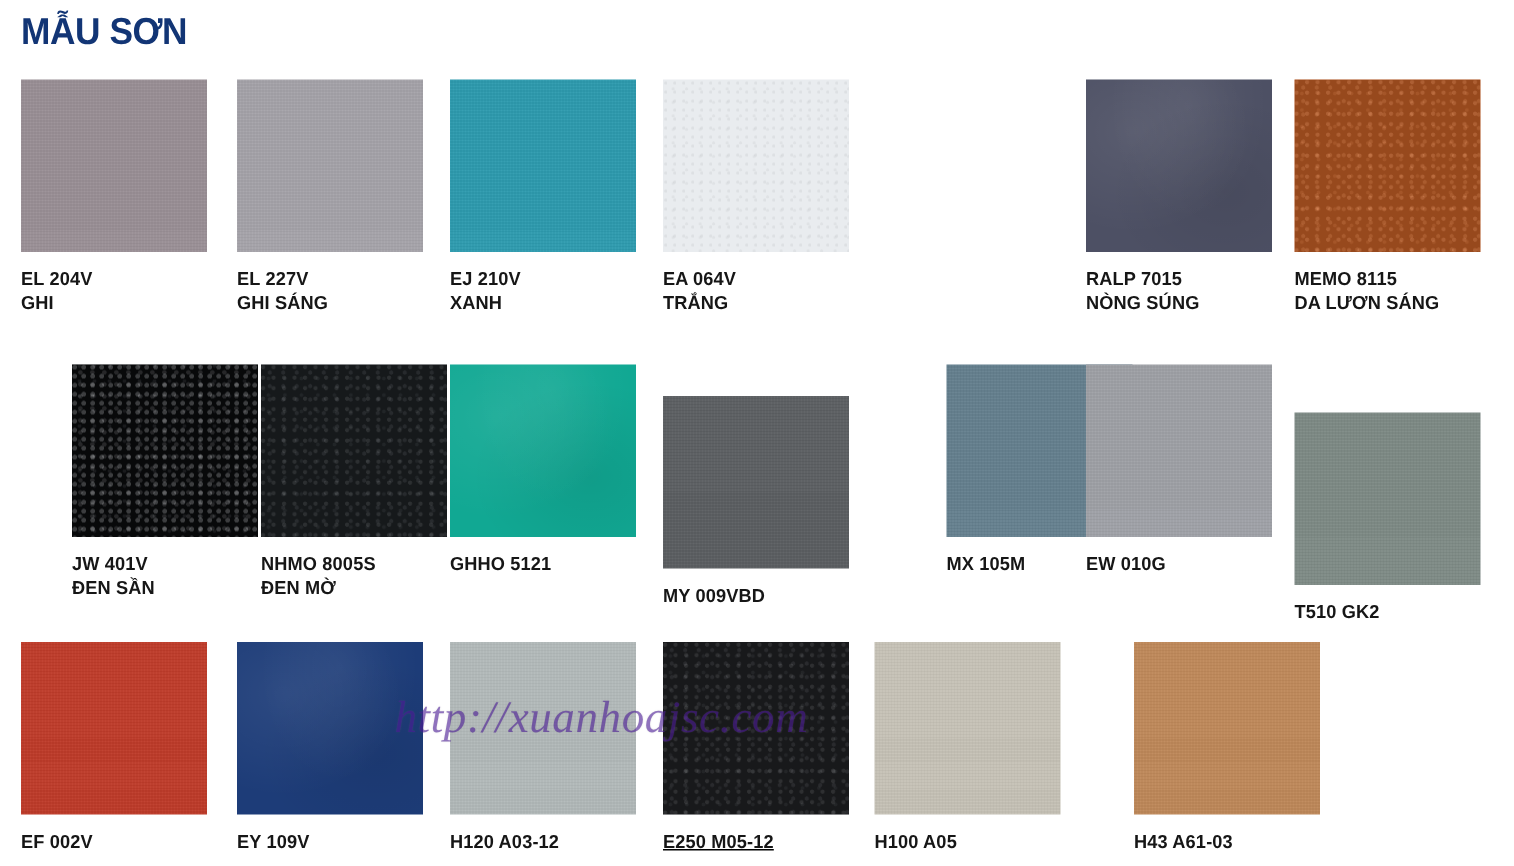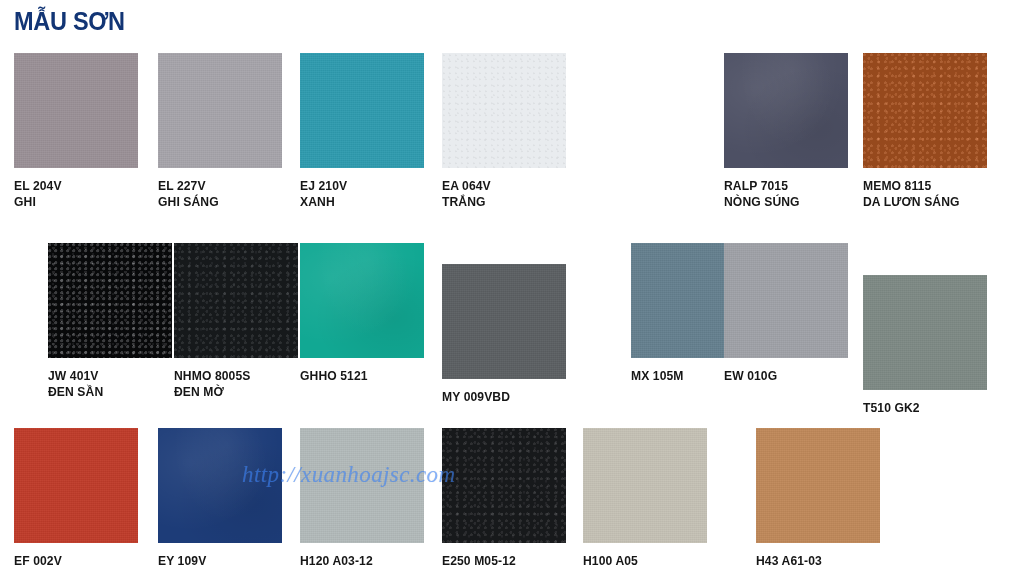--- a/index.html
+++ b/index.html
@@ -106,26 +106,26 @@
     line-height: 16px;
     letter-spacing: 0.1px;
     white-space: nowrap;
     transform: scaleX(0.97);
     transform-origin: left top;
   }
 
   
   #watermark {
     position: absolute;
-    left: 242px;
+    left: 263px;
     top: 462px;
     font-family: "Liberation Serif", serif;
     font-style: italic;
-    font-size: 23px;
-    color: #3b82f6;
+    font-size: 30px;
+    color: #4c1d95;
     opacity: 0.62;
     letter-spacing: 0.4px;
     white-space: nowrap;
     text-shadow: 0 0 1px rgba(120,120,120,.45);
     pointer-events: none;
     mix-blend-mode: normal;
   }
 </style>
 </head>
 <body>
@@ -264,21 +264,21 @@
         </div>
       </div>
       <div class="cell" style="left: 300px; top: 428px;">
         <div class="chip" style="background-color: rgb(179, 187, 187);">
           <div class="tex grain"></div>
         </div>
         <div class="labels">
           <div class="label-line">H120 A03-12</div>
         </div>
       </div>
-      <div class="cell" style="left: 442px; top: 428px;">
+      <div class="cell" style="left: 442px; top: 428px; text-decoration: underline;">
         <div class="chip" style="background-color: rgb(31, 33, 36);">
           <div class="tex leather"></div>
         </div>
         <div class="labels">
           <div class="label-line">E250 M05-12</div>
         </div>
       </div>
       <div class="cell" style="left: 583px; top: 428px;">
         <div class="chip" style="background-color: rgb(198, 194, 182);">
           <div class="tex grain"></div>

